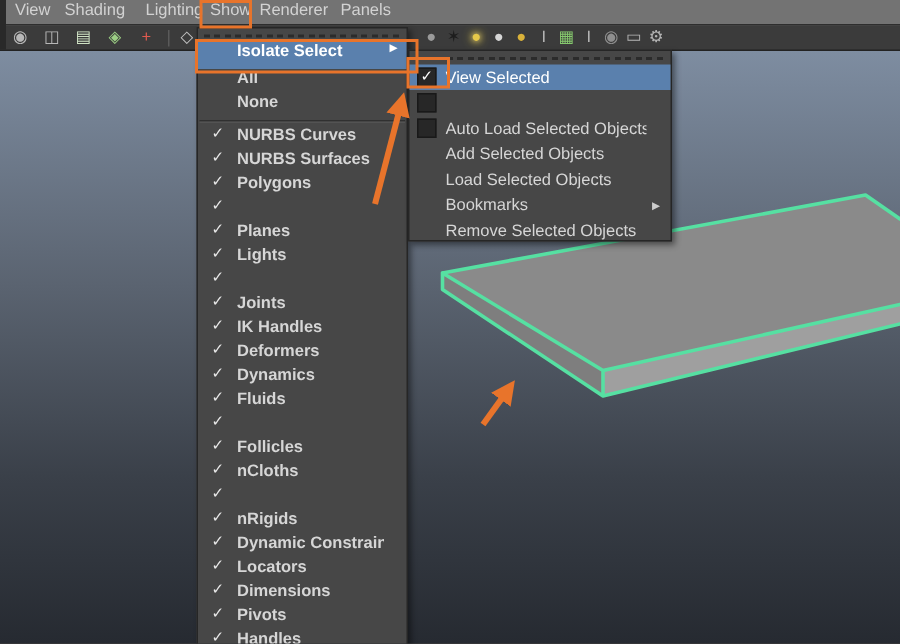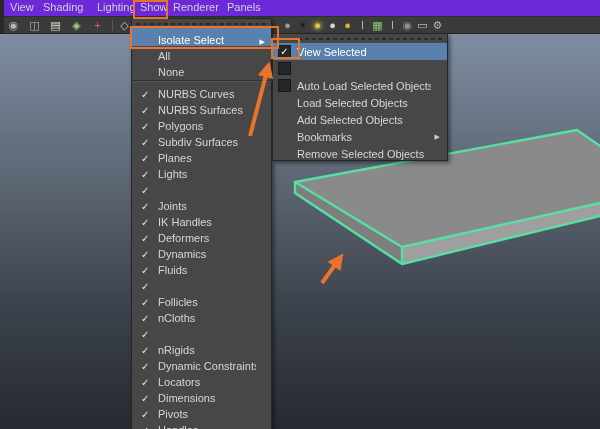--- a/index.html
+++ b/index.html
@@ -6,21 +6,21 @@
   body{width:600px;height:429px;position:relative;overflow:hidden;
        font-family:"Liberation Sans","DejaVu Sans",sans-serif;
        background:#3b3b3b;-webkit-font-smoothing:antialiased;}
 
   
   .viewport{position:absolute;left:0;top:33px;width:600px;height:396px;
     background:linear-gradient(to bottom,#7e8da1 0%,#5a6370 40%,#3a4049 72%,#262a31 100%);z-index:1;}
   .scene-svg{position:absolute;left:0;top:0;z-index:2;}
 
   
-  .menu-bar{position:absolute;left:0;top:0;width:600px;height:16px;background:#6d28d9;
+  .menu-bar{position:absolute;left:0;top:0;width:600px;height:16px;background:#737373;
     border-bottom:1px solid #2e2e2e;z-index:6;}
   .menubar-item{position:absolute;top:1px;font-size:11px;color:#d2d2d2;cursor:default;}
   .menubar-item:nth-child(1){left:10px}.menubar-item:nth-child(2){left:43px}
   .menubar-item:nth-child(3){left:97px}.menubar-item:nth-child(4){left:140px}
   .menubar-item:nth-child(5){left:173px}.menubar-item:nth-child(6){left:227px}
 
   .icon-bar{position:absolute;left:0;top:17px;width:600px;height:16px;background:#3b3b3b;
     border-bottom:1px solid #222;z-index:5;}
   .left-edge{position:absolute;left:0;top:0;width:4px;height:33px;background:#292929;z-index:7;}
   .tb-group{position:absolute;top:0;height:16px;display:flex;align-items:center;}
@@ -32,21 +32,21 @@
   .tb-sep{width:1px;height:11px;background:#5a5a5a;margin:0 4px 0 1px;}
 
   
   .menu-panel{position:absolute;background:#474747;border:1px solid #262626;
     box-shadow:2px 2px 4px rgba(0,0,0,.45);font-size:11px;color:#d6d6d6;}
   .show-menu{left:131px;top:18px;width:141px;height:420px;z-index:10;padding-top:2px;box-sizing:border-box;}
   .sub-menu{left:272px;top:33px;width:176px;height:128px;z-index:11;padding-top:2px;box-sizing:border-box;}
   .tearoff{height:4px;margin:1px 4px 2px 4px;
     background:repeating-linear-gradient(90deg,#2b2b2b 0 4px,transparent 4px 7px);
     background-size:auto 2px;background-position:0 1px;background-repeat:repeat-x;}
-  .mrow{display:flex;align-items:flex-end;height:16px;padding:0 6px 0 9px;cursor:pointer;}
+  .mrow{display:flex;align-items:flex-start;height:16px;padding:0 6px 0 9px;cursor:pointer;font-weight:bold;}
   .mrow.tall{height:18px;}
   .mcheck{width:17px;font-size:10px;color:#eaeaea;flex:0 0 17px;}
   .mlabel{flex:1;white-space:nowrap;overflow:hidden;}
   .msub{width:9px;font-size:7px;color:#cccccc;text-align:right;}
   .hl{background:#5a80ad;color:#fff;}
   .hl .msub{color:#fff;}
   .msep{border-top:1px solid #303030;border-bottom:1px solid #535353;margin:2px 1px;}
   .smrow{display:flex;align-items:center;height:17px;padding:0 7px 0 5px;cursor:pointer;}
   .sbox{width:11px;height:11px;background:#272727;border:1px solid #191919;margin-right:6px;
     flex:0 0 11px;font-size:10px;line-height:11px;color:#fff;text-align:center;font-weight:bold;}
@@ -134,21 +134,20 @@
         <span class="mlabel">NURBS Surfaces</span>
         <span class="msub"></span>
       </div>
       <div class="mrow">
         <span class="mcheck">✓</span>
         <span class="mlabel">Polygons</span>
         <span class="msub"></span>
       </div>
       <div class="mrow">
         <span class="mcheck">✓</span>
-        <span class="mlabel">Subdiv Surfaces</span>
         <span class="msub"></span>
       </div>
       <div class="mrow">
         <span class="mcheck">✓</span>
         <span class="mlabel">Planes</span>
         <span class="msub"></span>
       </div>
       <div class="mrow">
         <span class="mcheck">✓</span>
         <span class="mlabel">Lights</span>
@@ -246,26 +245,26 @@
         <span class="sbox"></span>
         <span class="msub"></span>
       </div>
       <div class="smrow">
         <span class="sbox"></span>
         <span class="mlabel">Auto Load Selected Objects</span>
         <span class="msub"></span>
       </div>
       <div class="smrow">
         <span class="sbox none"></span>
+        <span class="mlabel">Add Selected Objects</span>
+        <span class="msub"></span>
+      </div>
+      <div class="smrow">
+        <span class="sbox none"></span>
         <span class="mlabel">Load Selected Objects</span>
-        <span class="msub"></span>
-      </div>
-      <div class="smrow">
-        <span class="sbox none"></span>
-        <span class="mlabel">Add Selected Objects</span>
         <span class="msub"></span>
       </div>
       <div class="smrow">
         <span class="sbox none"></span>
         <span class="mlabel">Bookmarks</span>
         <span class="msub">▶</span>
       </div>
       <div class="smrow">
         <span class="sbox none"></span>
         <span class="mlabel">Remove Selected Objects</span>

